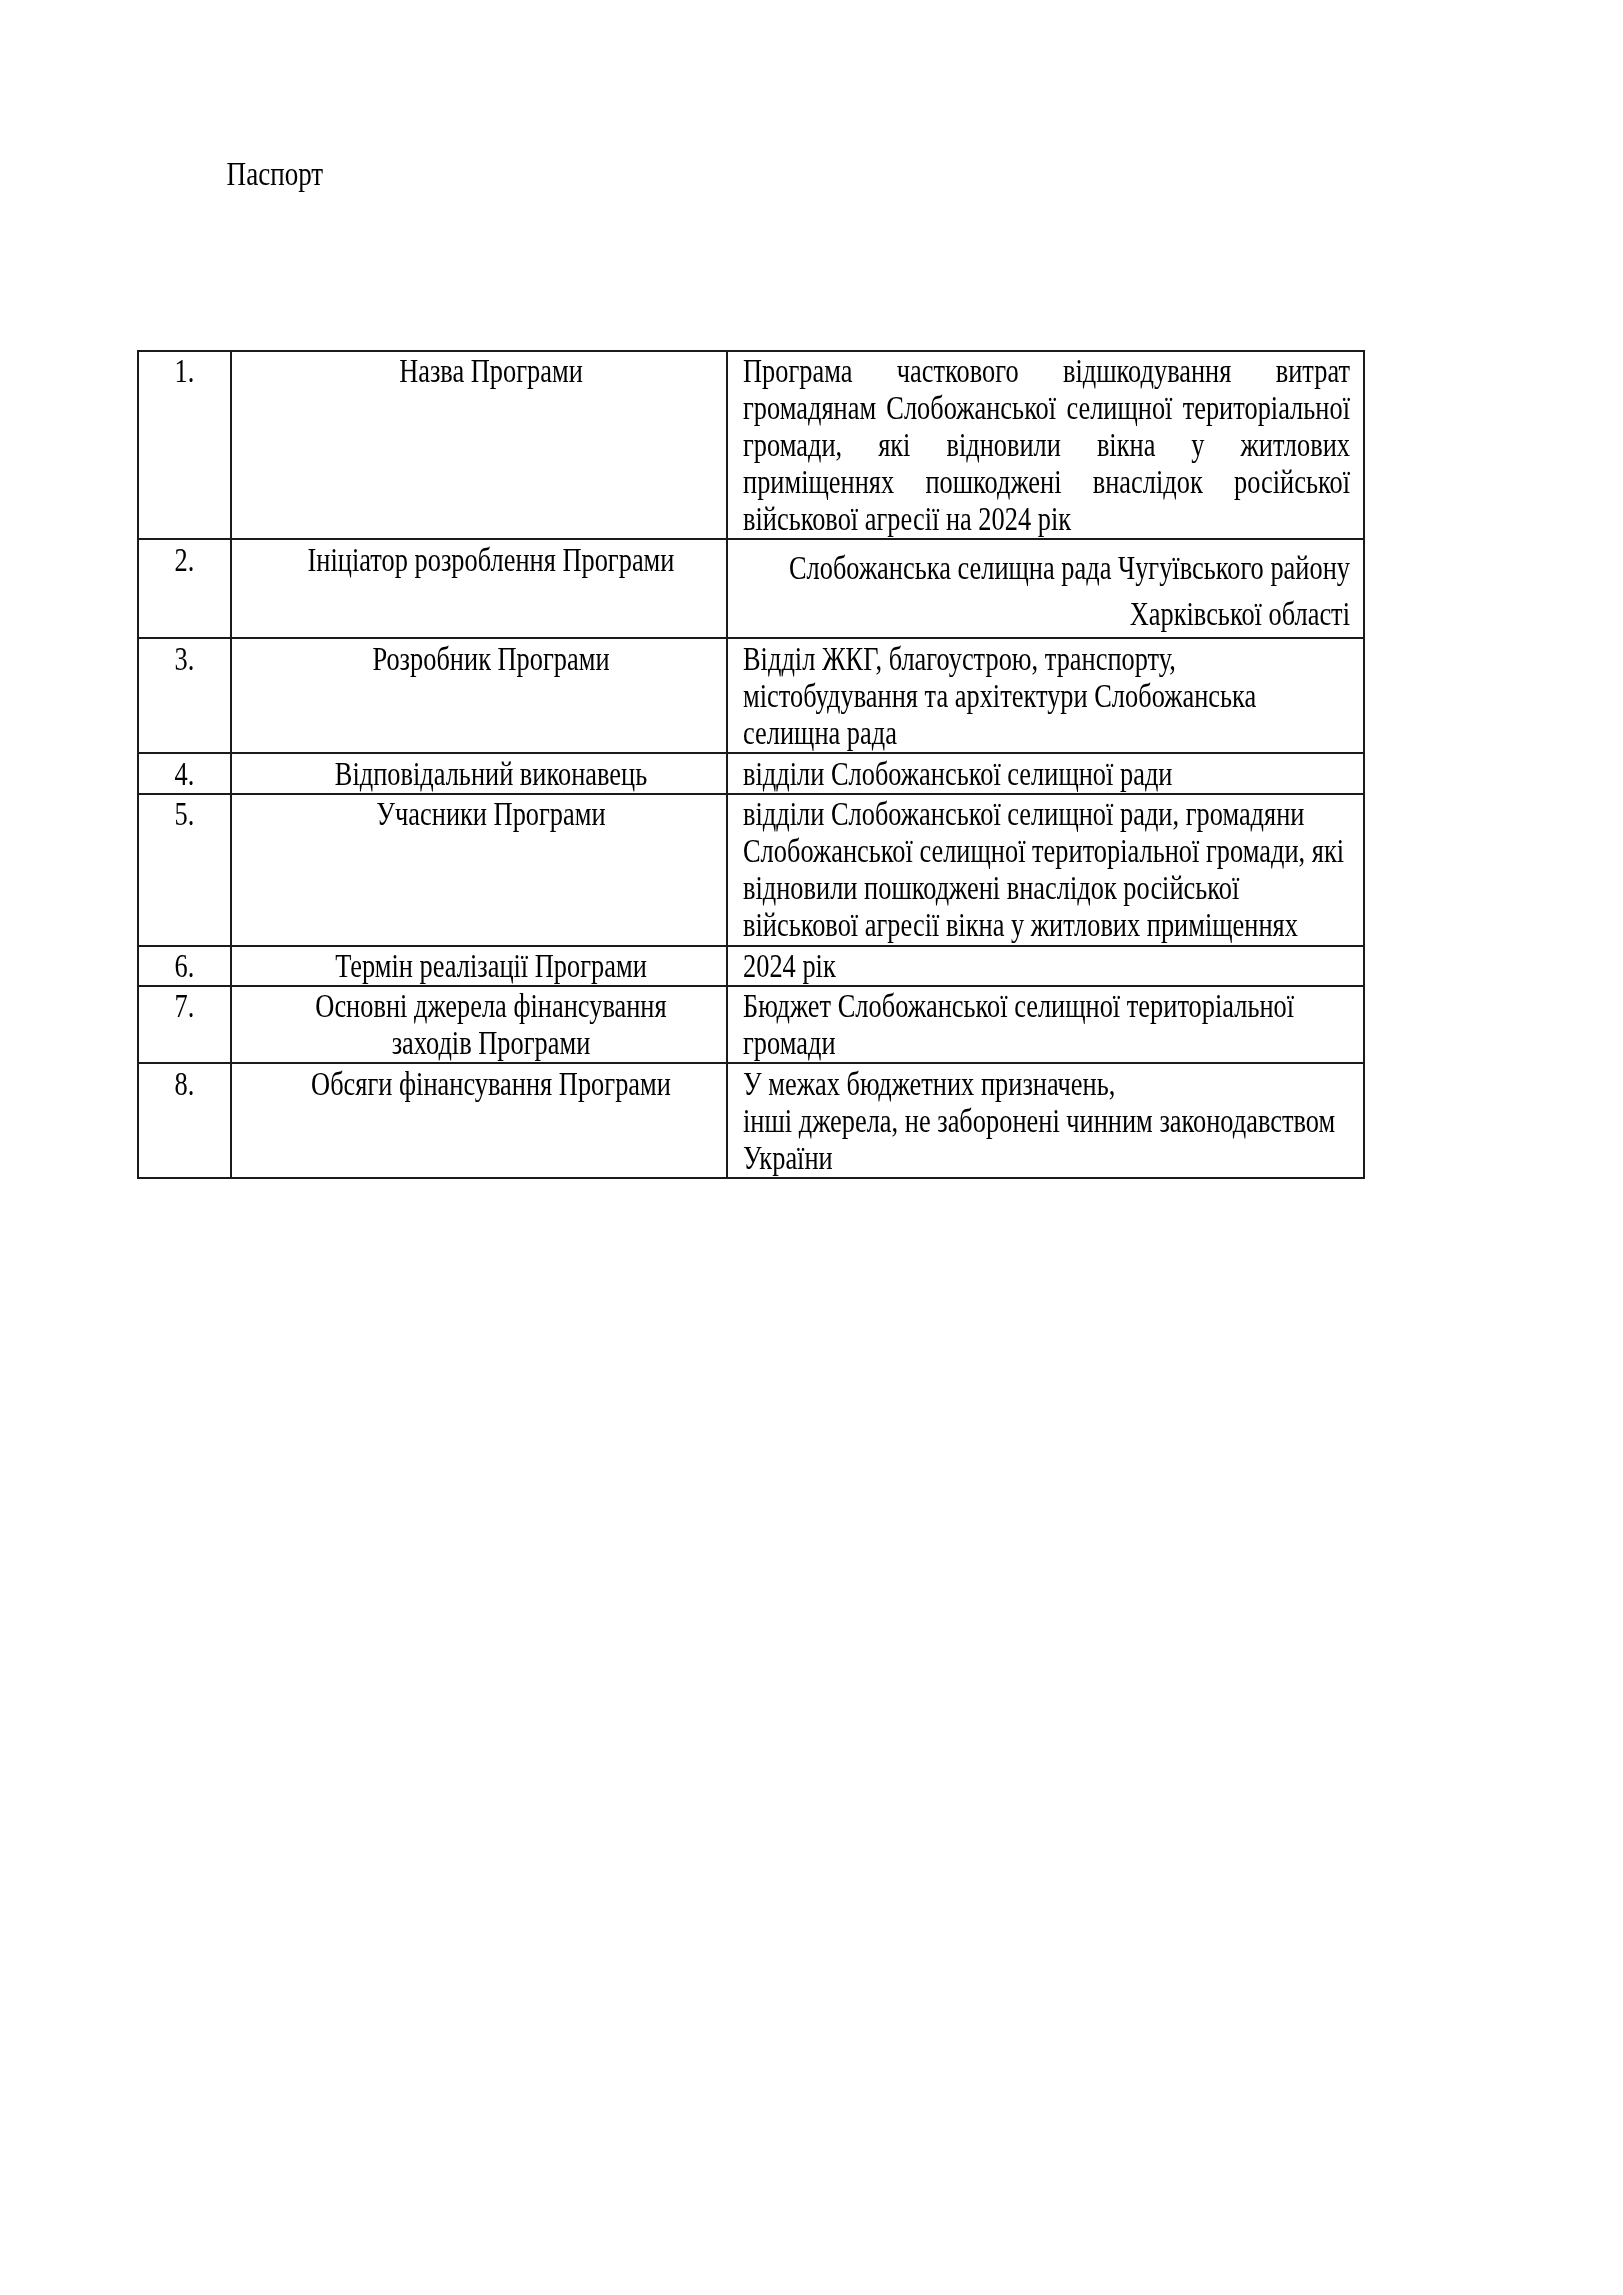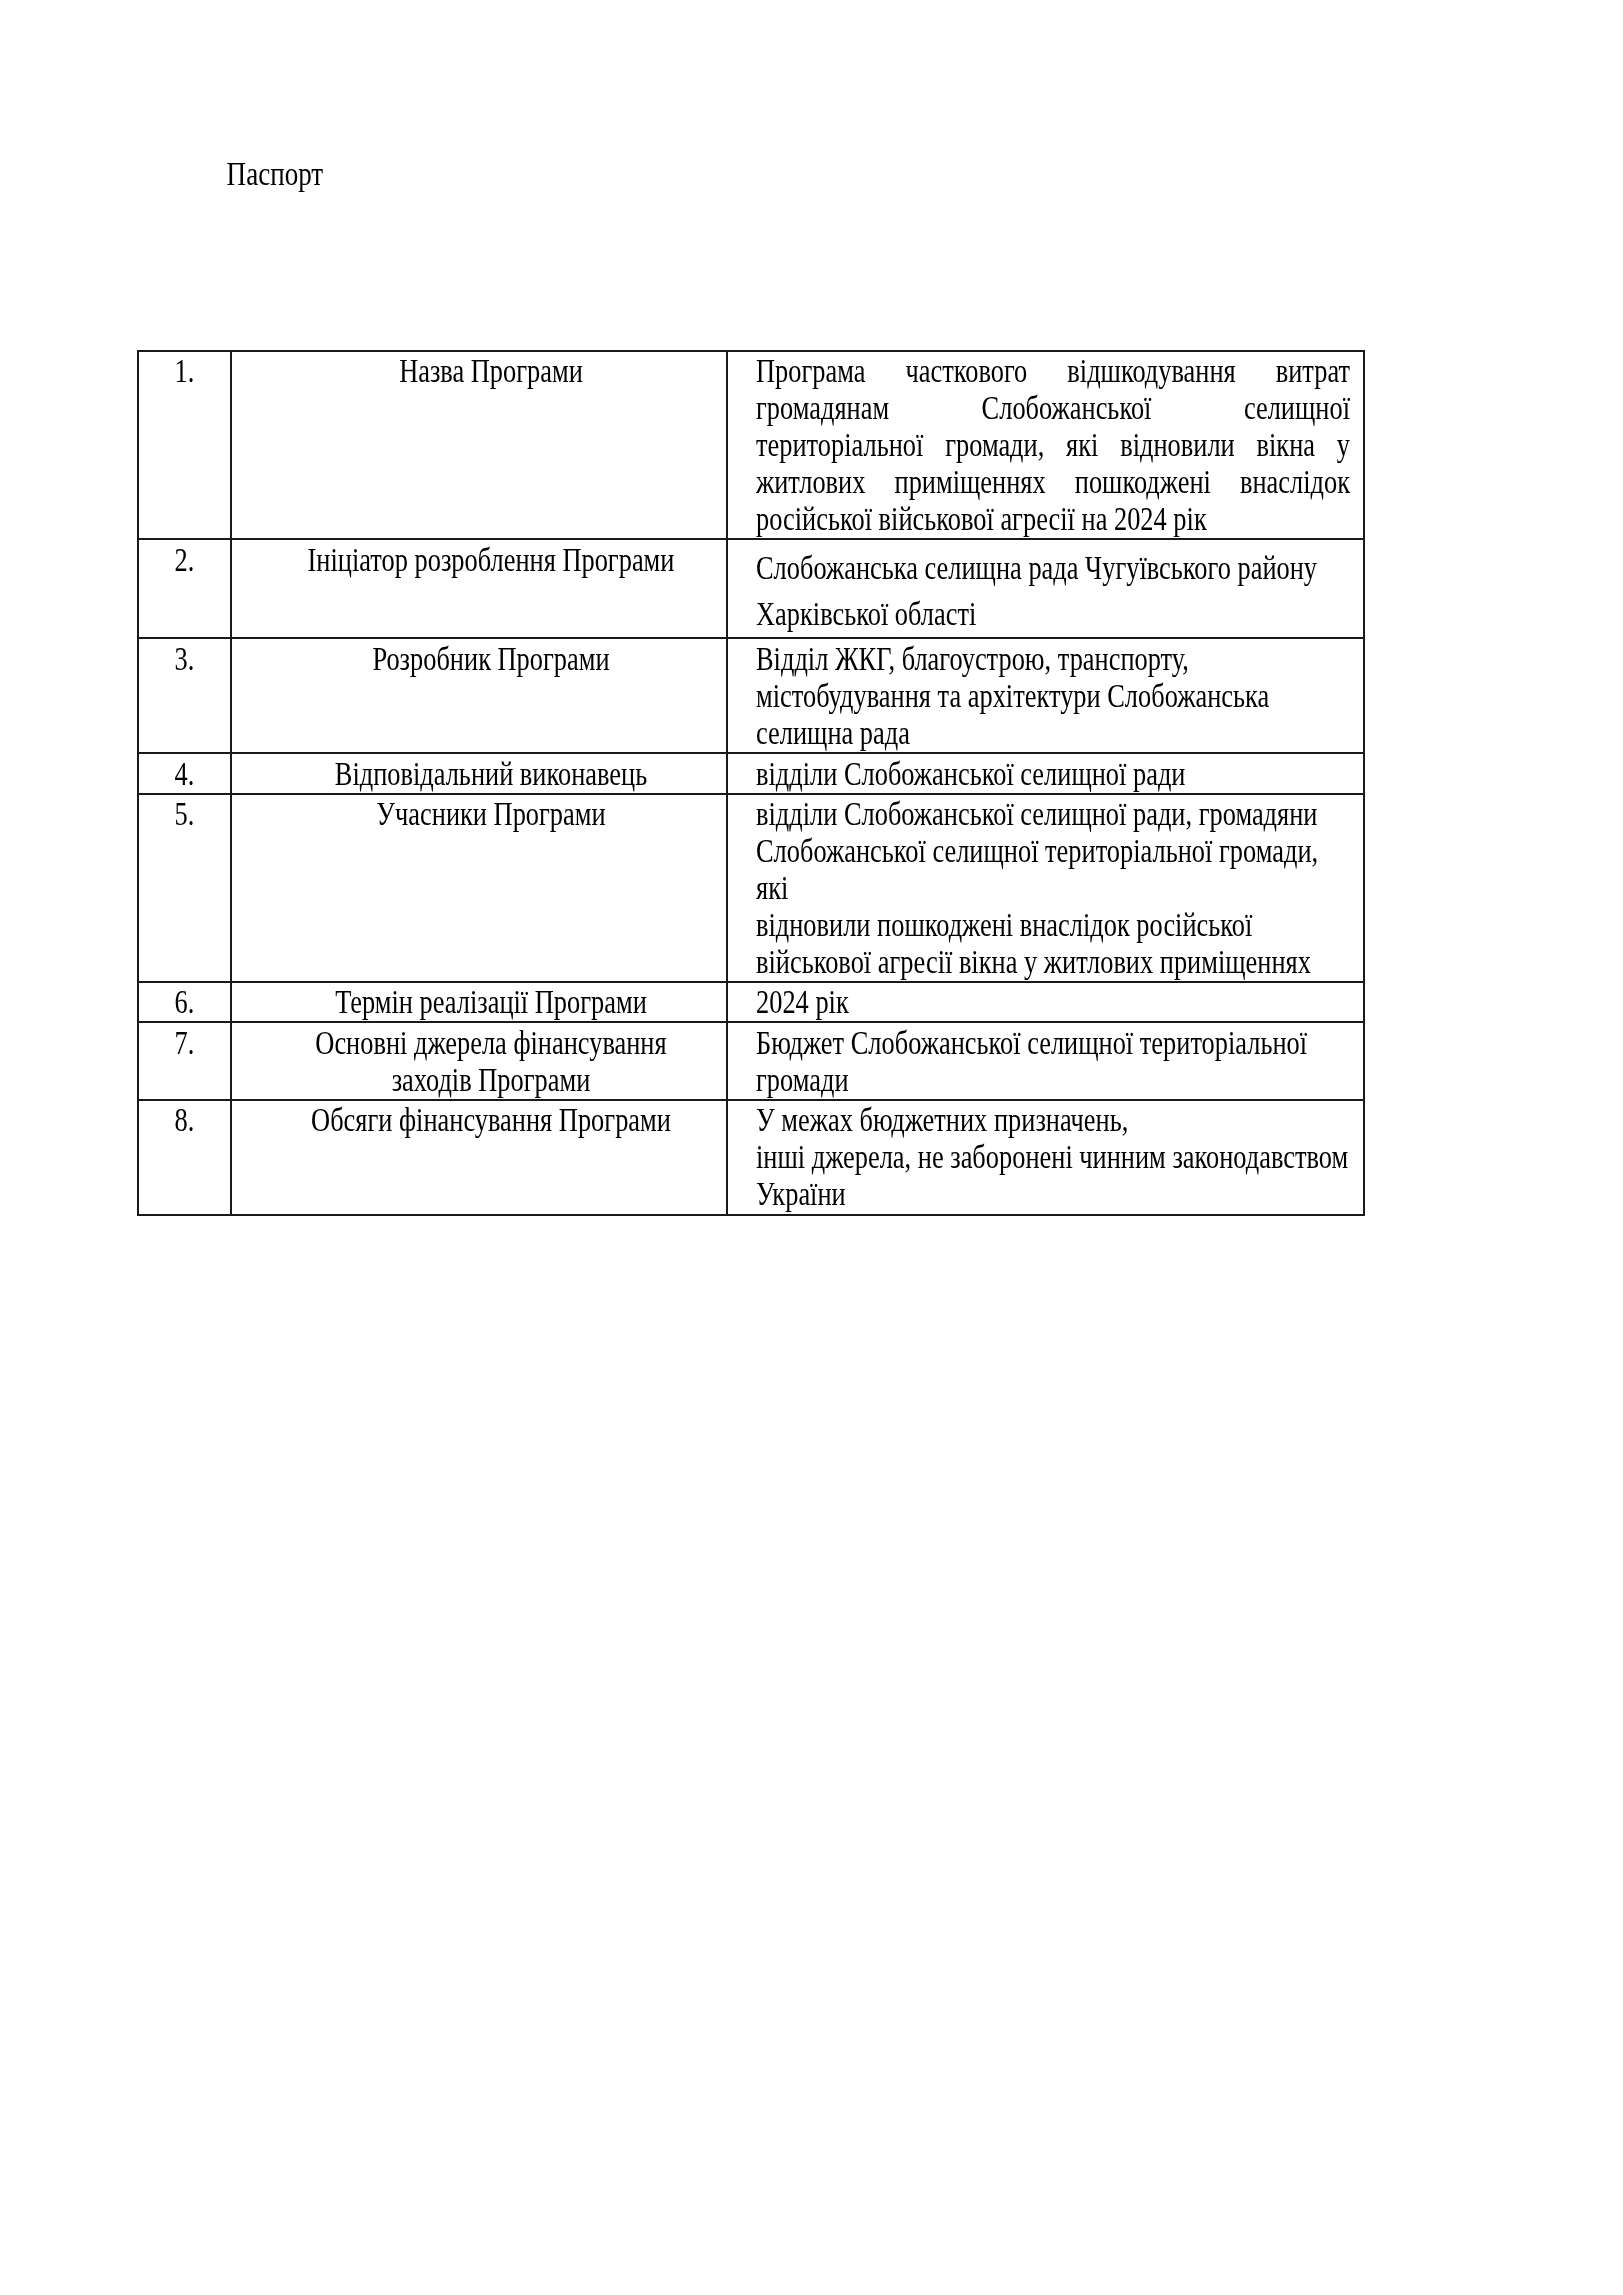--- a/index.html
+++ b/index.html
@@ -29,35 +29,35 @@
       overflow: hidden;
     }
     col.c-num { width: 93px; }
     col.c-label { width: 496px; }
     col.c-value { width: 637px; }
 
     td.num { text-align: center; }
     td.num .cond { transform-origin: center top; }
     td .cell-inner { padding: 1.3px 0 0 0; }
     td.label .cell-inner { padding-left: 24px; text-align: center; }
-    td.value .cell-inner { padding-left: 28px; padding-right: 13px; }
+    td.value .cell-inner { padding-left: 15px; padding-right: 13px; }
 
     .wrap { width: 125%; transform: scaleX(0.80); transform-origin: left top; display: block; }
     .justify { text-align: justify; text-align-last: left; }
 
     tr.r1 td { height: 186px; }
     tr.r2 td { height: 90px; }
     tr.r3 td { height: 113px; }
     tr.r4 td { height: 37px; }
     tr.r5 td { height: 150px; }
     tr.r6 td { height: 37px; }
     tr.r7 td { height: 75px; }
     tr.r8 td { height: 113px; }
 
-    tr.r2 td.value .cell-inner { line-height: 46px; padding-top: 5.2px; }
+    tr.r2 td.value .cell-inner { line-height: 46px; padding-top: 5.2px; text-align: right; }
     .line { display: block; }
   </style>
 </head>
 <body>
 
 <div class="title-block">
   <span class="title-line title-main"><span class="cond">Паспорт</span></span>
 </div>
 
 <table class="passport">

